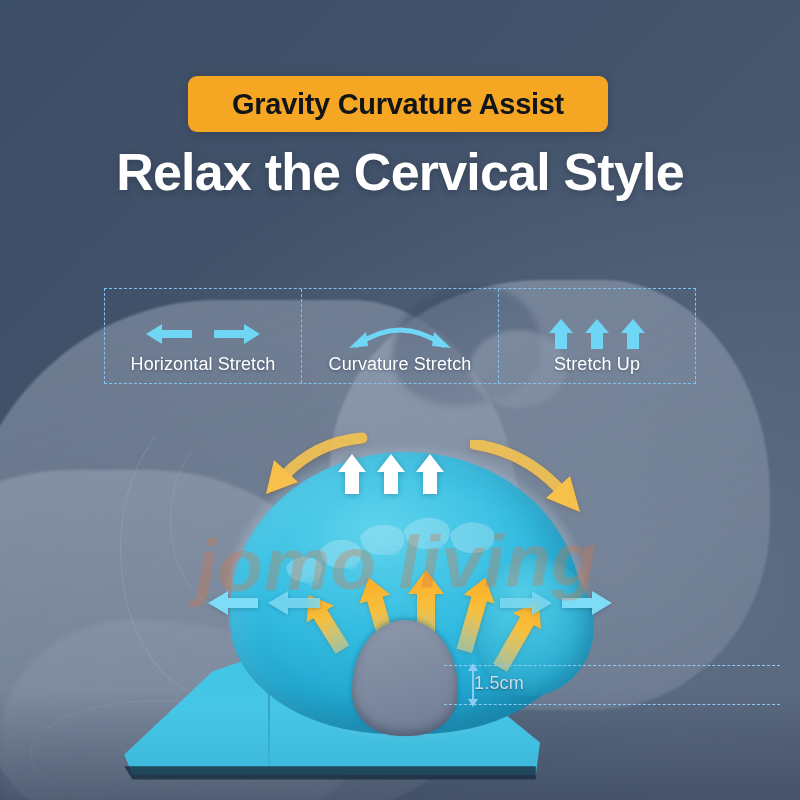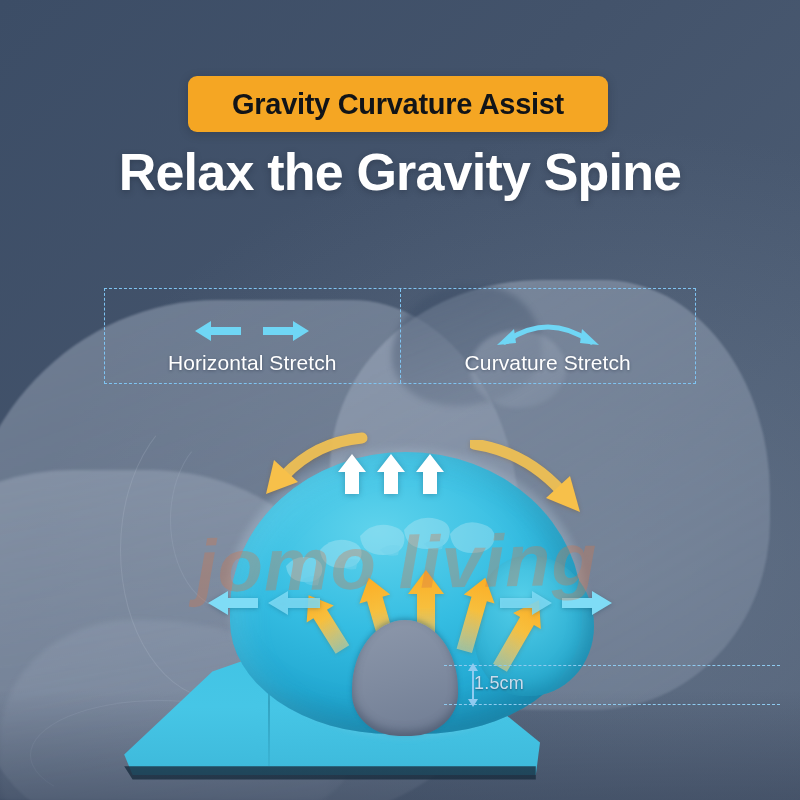--- a/index.html
+++ b/index.html
@@ -100,21 +100,21 @@
     border: 1.5px dashed #7fc4f2; display: flex;
   }
   .feature-cell {
     flex: 1; position: relative;
     display: flex; flex-direction: column; align-items: center; justify-content: flex-end;
     padding-bottom: 8px;
   }
   .feature-cell + .feature-cell { border-left: 1.5px dashed #7fc4f2; }
   .feature-icon { height: 40px; display: flex; align-items: center; justify-content: center; }
   .feature-label {
-    color: #ffffff; font-size: 21px; letter-spacing: 0.1px; white-space: nowrap;
+    color: #ffffff; font-size: 18px; letter-spacing: 0.1px; white-space: nowrap;
     text-shadow: 0 1px 3px rgba(30,40,58,0.45);
   }
 
   
   #pillow-wrap { position: absolute; left: 0; top: 0; width: 784px; height: 800px; }
 
   #pillow-base {
     position: absolute; left: 120px; top: 636px; width: 420px; height: 148px;
     background: linear-gradient(to bottom, #3fc3e4 0%, #46c6e6 48%, #3cb7d9 100%);
     clip-path: polygon(46% 0%, 74% 12%, 100% 72%, 99% 94%, 3% 94%, 1% 80%, 22% 24%);
@@ -212,21 +212,21 @@
   <div class="ghost" id="ghost-shoulder"></div>
   <div class="ghost-line" id="ghost-arc1"></div>
   <div class="ghost-line" id="ghost-arc2"></div>
   <div class="ghost-line" id="ghost-arc3"></div>
   <div id="floor"></div>
 
   <div id="title-badge" style="background: rgb(245, 166, 35);">
     <span style="color: rgb(17, 20, 24);">Gravity Curvature Assist</span>
   </div>
 
-  <div id="headline" style="color: rgb(255, 255, 255);">Relax the Gravity Spine</div>
+  <div id="headline" style="color: rgb(255, 255, 255);">Relax the Cervical Style</div>
 
   <div id="feature-row" style="border-color: rgb(127, 196, 242);">
 
     <div class="feature-cell">
       <div class="feature-icon">
         <svg width="130" height="28" viewBox="0 0 130 28">
           <g fill="#6fd6f5">
             <path d="M8 14 L24 4 L24 10 L54 10 L54 18 L24 18 L24 24 Z"></path>
             <path d="M122 14 L106 4 L106 10 L76 10 L76 18 L106 18 L106 24 Z"></path>
           </g>
@@ -239,20 +239,32 @@
       <div class="feature-icon">
         <svg width="130" height="34" viewBox="0 0 130 34">
           <path d="M22 28 Q65 -2 108 28" stroke="#6fd6f5" stroke-width="5" fill="none" stroke-linecap="round"></path>
           <path d="M14 31 L31 15 L33 29 Z" fill="#6fd6f5"></path>
           <path d="M116 31 L99 15 L97 29 Z" fill="#6fd6f5"></path>
         </svg>
       </div>
       <div class="feature-label">Curvature Stretch</div>
     </div>
 
+    <div class="feature-cell" style="border-left-color: rgb(127, 196, 242);">
+      <div class="feature-icon">
+        <svg width="104" height="34" viewBox="0 0 104 34">
+          <g fill="#6fd6f5">
+            <path d="M16 2 L28 16 L22 16 L22 32 L10 32 L10 16 L4 16 Z"></path>
+            <path d="M52 2 L64 16 L58 16 L58 32 L46 32 L46 16 L40 16 Z"></path>
+            <path d="M88 2 L100 16 L94 16 L94 32 L82 32 L82 16 L76 16 Z"></path>
+          </g>
+        </svg>
+      </div>
+      <div class="feature-label">Stretch Up</div>
+    </div>
 
   </div>
 
   <div id="pillow-wrap">
 
     <div id="pillow-base"></div>
     <div id="pillow-base-edge"></div>
     <div id="pillow-base-crease"></div>
 
     <div id="pillow-rim-glow"></div>

